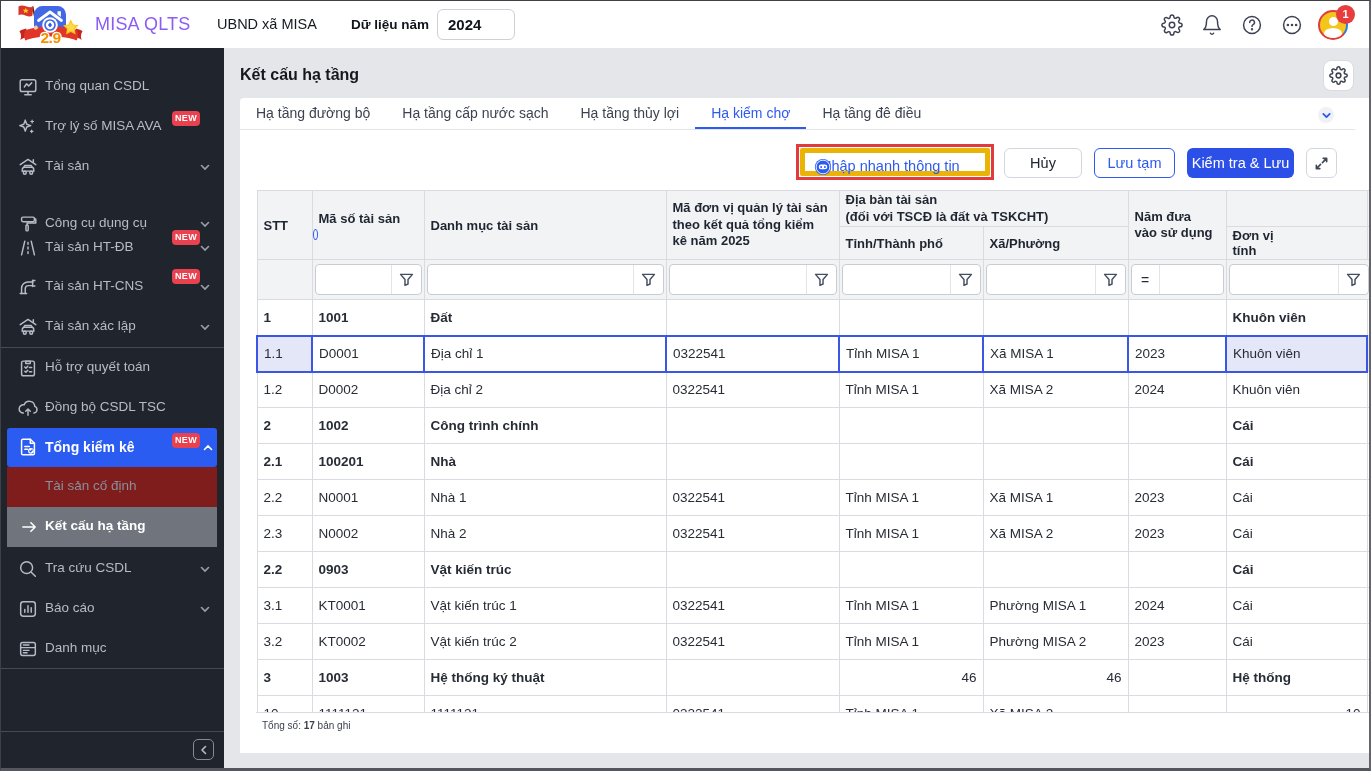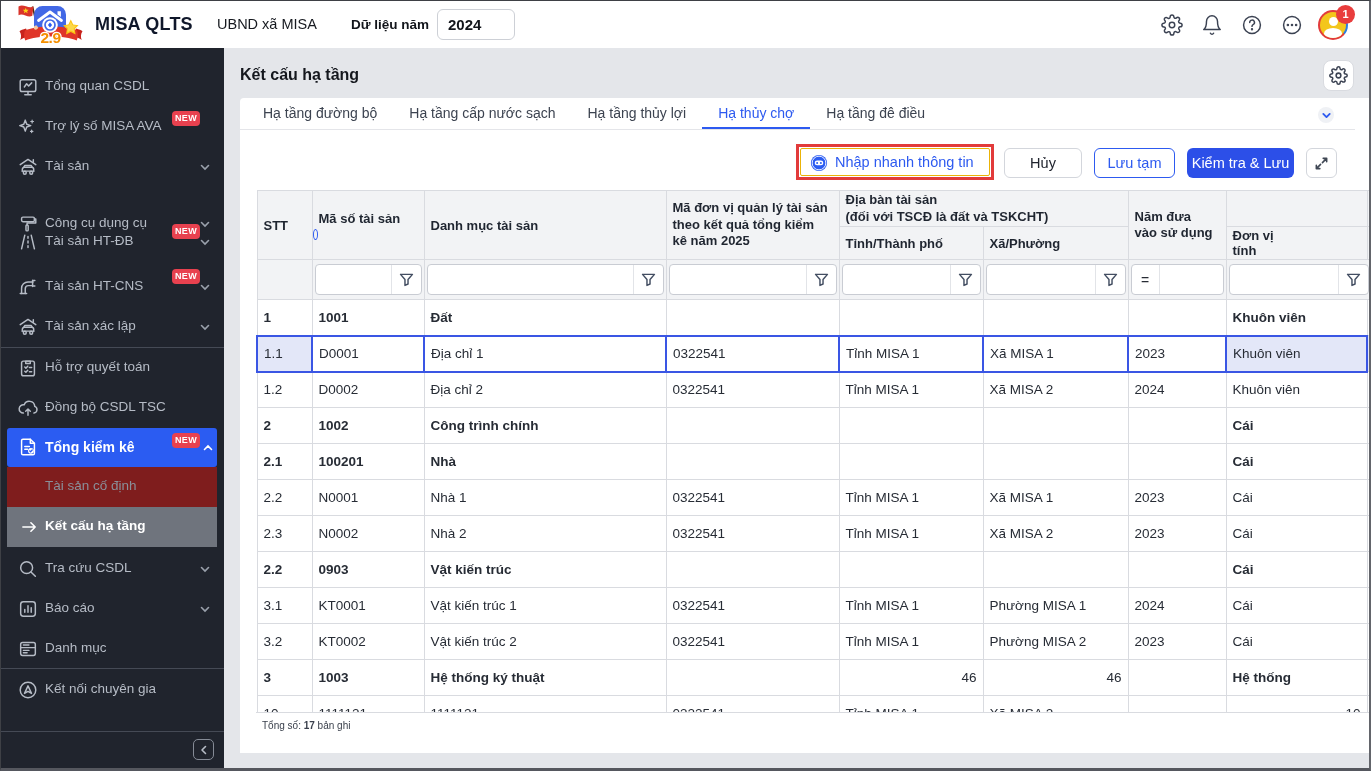--- a/index.html
+++ b/index.html
@@ -1,21 +1,21 @@
 <!DOCTYPE html>
 <html><head>
 <meta charset="utf-8">
 <style>
 *{margin:0;padding:0;box-sizing:border-box}
 html,body{width:1371px;height:771px;overflow:hidden;background:#e4e6ea;font-family:"Liberation Sans",sans-serif;position:relative}
 .winborder{position:absolute;inset:0;border-top:1px solid #3e4045;border-left:1px solid #3e4045;border-right:2px solid #63656b;border-bottom:3px solid #55575e;z-index:99;pointer-events:none}
 
 .topbar{position:absolute;left:0;top:0;width:1371px;height:48px;background:#fff;z-index:5}
 .logo{position:absolute;left:17px;top:2px}
-.brand{position:absolute;left:95px;top:14px;font-size:18px;font-weight:700;color:#0f172a;letter-spacing:.2px}
+.brand{position:absolute;left:95px;top:14px;font-size:18px;font-weight:400;color:#8b5cf6;letter-spacing:.2px}
 .unit{position:absolute;left:217px;top:16px;font-size:14.5px;color:#171a20}
 .dlabel{position:absolute;left:351px;top:17px;font-size:13.5px;font-weight:700;color:#12151b}
 .yearbox{position:absolute;left:437px;top:9px;width:78px;height:31px;border:1px solid #cdd0d6;border-radius:6px;background:#fff;font-size:15px;font-weight:700;color:#12151b;line-height:29px;padding-left:10px}
 .tbicon{position:absolute;top:14px;width:22px;height:22px;color:#3b4252}
 
 .avatar{position:absolute;left:1318px;top:10px;width:30px;height:30px;border-radius:50%;background:conic-gradient(from 20deg,#2a7de1 0 30%,#e23b3b 30% 100%);display:flex;align-items:center;justify-content:center}
 .avatar .inner{width:26px;height:26px;border-radius:50%;background:#f3c61c;position:relative;overflow:hidden}
 .avatar .head{position:absolute;left:8.5px;top:4.5px;width:9px;height:9px;border-radius:50%;background:#fff}
 .avatar .body{position:absolute;left:4px;top:16px;width:18px;height:11px;border-radius:50%;background:#fff}
 .badge1{position:absolute;left:1336px;top:5px;width:19px;height:19px;border-radius:50%;background:#e93d3d;color:#fff;font-size:11px;font-weight:700;text-align:center;line-height:19px;z-index:6}
@@ -29,28 +29,28 @@
 .sep{position:absolute;left:0;width:224px;height:1px;background:#454a55}
 .blueitem{position:absolute;left:7px;top:380px;width:210px;height:39px;background:#2b5cf2;border-radius:3px;color:#fff}
 .subitem{position:absolute;left:7px;width:210px;color:#8a8f99}
 .collapsebtn{position:absolute;left:193px;top:691px;width:21px;height:21px;border:1.5px solid #858b96;border-radius:5px;color:#b6bcc6;display:flex;align-items:center;justify-content:center}
 
 .content{position:absolute;left:224px;top:48px;width:1147px;height:720px;background:#e4e6ea}
 .ptitle{position:absolute;left:240px;top:66px;font-size:16px;font-weight:700;color:#14171d}
 .gearbtn{position:absolute;left:1323px;top:60px;width:31px;height:31px;background:#fff;border:1px solid #d9dbe0;border-radius:8px;display:flex;align-items:center;justify-content:center;color:#3b4252}
 .panel{position:absolute;left:240px;top:98px;width:1129px;height:655px;background:#fff;border-radius:4px 0 0 0}
 
-.tabbar{position:absolute;left:0;top:0;width:1115px;height:32px;border-bottom:1px solid #e4e5e9;display:flex;padding-left:7px}
+.tabbar{position:absolute;left:0;top:0;width:1115px;height:32px;border-bottom:1px solid #e4e5e9;display:flex;}
 .tab{padding:0 16px;font-size:14px;color:#3c4350;line-height:31px;white-space:nowrap}
 .tab.active{color:#2d5af0;border-bottom:2px solid #2d5af0;font-weight:400}
 .tabchev{position:absolute;left:1078px;top:9px;width:16px;height:16px;border-radius:50%;background:#eff1f5;color:#2d5af0;display:flex;align-items:center;justify-content:center}
 
 .btnrow{position:absolute;left:0;top:46px;width:1129px;height:34px}
 .redbox{position:absolute;left:556px;top:0px;width:198px;height:36px;border:3.5px solid #e23b3b}
-.qbtn{position:absolute;left:560px;top:4px;width:190px;height:28px;border:1px solid #eab308;background:#fff;border-radius:2px;color:#2d5af0;font-size:14.5px;line-height:26px;text-align:left;padding-left:34px}
+.qbtn{position:absolute;left:560px;top:4px;width:190px;height:28px;border:5px solid #eab308;background:#fff;border-radius:2px;color:#2d5af0;font-size:14.5px;line-height:26px;text-align:left;padding-left:16px}
 .btn{position:absolute;top:4px;height:30px;border-radius:6px;font-size:14.5px;text-align:center;background:#fff}
 .btn.b1{left:764px;width:78px;border:1px solid #d3d6dc;color:#20242e;line-height:28px}
 .btn.b2{left:854px;width:81px;border:1px solid #2d5af0;color:#2d5af0;line-height:28px}
 .btn.b3{left:947px;width:107px;border:0;background:#2c4fe8;color:#fff;line-height:30px}
 .btn.b4{left:1066px;width:31px;border:1px solid #d3d6dc;color:#3f4754;display:flex;align-items:center;justify-content:center}
 
 .tablewrap{position:absolute;left:16px;top:92px;width:1113px;height:523px;overflow:hidden}
 table{border-collapse:collapse;table-layout:fixed;width:1111px;font-size:13.5px;color:#272c35}
 th,td{border:1px solid #d9dbe0;overflow:hidden;white-space:nowrap}
 th{background:#f2f3f5;font-size:13px;color:#1f2530;font-weight:700;padding:0 6px;text-align:left;vertical-align:middle}
@@ -159,21 +159,21 @@
     <svg class="ic" viewBox="0 0 24 24" fill="none" stroke="currentColor" stroke-width="1.6" stroke-linecap="round" stroke-linejoin="round">
         <rect x="5" y="4.5" width="14" height="5" rx="1.5"></rect>
         <path d="M19 6.5h1.5v4.5H11v2"></path>
         <rect x="9.8" y="13" width="2.4" height="6.5" rx="1"></rect>
       </svg>
     <div class="lb">Công cụ dụng cụ</div>
     <svg class="chev" viewBox="0 0 12 12" fill="none" stroke="currentColor" stroke-width="1.6" stroke-linecap="round">
         <path d="M2.5 4.5L6 8l3.5-3.5"></path>
       </svg>
   </div>
-  <div class="sitem" style="top:174px">
+  <div class="sitem" style="top:180px">
     <svg class="ic" viewBox="0 0 24 24" fill="none" stroke="currentColor" stroke-width="1.6" stroke-linecap="round" stroke-linejoin="round">
         <path d="M8.5 4.5L5 19.5M15.5 4.5L19 19.5M12 6v2M12 11v2M12 16v2"></path>
       </svg>
     <div class="lb">Tài sản HT-ĐB</div>
     <div class="newb" style="top:2px">NEW</div>
     <svg class="chev" viewBox="0 0 12 12" fill="none" stroke="currentColor" stroke-width="1.6" stroke-linecap="round">
         <path d="M2.5 4.5L6 8l3.5-3.5"></path>
       </svg>
   </div>
   <div class="sitem" style="top:219px">
@@ -265,48 +265,41 @@
   </div>
   <div class="sitem" style="top:581px">
     <svg class="ic" viewBox="0 0 24 24" fill="none" stroke="currentColor" stroke-width="1.6" stroke-linecap="round" stroke-linejoin="round">
         <rect x="4" y="5" width="16" height="14" rx="2"></rect>
         <path d="M4 10.5h16"></path>
         <path d="M7 7.7h6M7 13.5h6M7 16.2h4"></path>
       </svg>
     <div class="lb">Danh mục</div>
   </div>
   <div class="sep" style="top:620px"></div>
-  <div class="sitem" style="top:622px">
-    <svg class="ic" viewBox="0 0 24 24" fill="none" stroke="currentColor" stroke-width="1.6" stroke-linecap="round" stroke-linejoin="round">
-        <circle cx="12" cy="12" r="8.5"></circle>
-        <path d="M12 7.5l3.8 8.2-3.8-2.2-3.8 2.2z"></path>
-      </svg>
-    <div class="lb">Kết nối chuyên gia</div>
-  </div>
   <div class="sep" style="top:683px"></div>
   <div class="collapsebtn">
     <svg width="10" height="10" viewBox="0 0 10 10" fill="none" stroke="currentColor" stroke-width="1.6" stroke-linecap="round" stroke-linejoin="round">
         <path d="M6.5 1.5L3 5l3.5 3.5"></path>
       </svg>
   </div>
 </div>
 <div class="content"></div>
 <div class="ptitle">Kết cấu hạ tầng</div>
 <div class="gearbtn">
     <svg width="19" height="19" viewBox="0 0 24 24" fill="none" stroke="currentColor" stroke-width="1.9" stroke-linecap="round" stroke-linejoin="round">
       <circle cx="12" cy="12" r="3"></circle>
       <path d="M19.4 15a1.65 1.65 0 0 0 .33 1.82l.06.06a2 2 0 0 1 0 2.83 2 2 0 0 1-2.83 0l-.06-.06a1.65 1.65 0 0 0-1.82-.33 1.65 1.65 0 0 0-1 1.51V21a2 2 0 0 1-2 2 2 2 0 0 1-2-2v-.09A1.65 1.65 0 0 0 9 19.4a1.65 1.65 0 0 0-1.82.33l-.06.06a2 2 0 0 1-2.83 0 2 2 0 0 1 0-2.83l.06-.06a1.65 1.65 0 0 0 .33-1.82 1.65 1.65 0 0 0-1.51-1H3a2 2 0 0 1-2-2 2 2 0 0 1 2-2h.09A1.65 1.65 0 0 0 4.6 9a1.65 1.65 0 0 0-.33-1.82l-.06-.06a2 2 0 0 1 0-2.83 2 2 0 0 1 2.83 0l.06.06a1.65 1.65 0 0 0 1.82.33H9a1.65 1.65 0 0 0 1-1.51V3a2 2 0 0 1 2-2 2 2 0 0 1 2 2v.09a1.65 1.65 0 0 0 1 1.51 1.65 1.65 0 0 0 1.82-.33l.06-.06a2 2 0 0 1 2.83 0 2 2 0 0 1 0 2.83l-.06.06a1.65 1.65 0 0 0-.33 1.82V9a1.65 1.65 0 0 0 1.51 1H21a2 2 0 0 1 2 2 2 2 0 0 1-2 2h-.09a1.65 1.65 0 0 0-1.51 1z"></path>
     </svg>
   </div>
 <div class="panel">
   <div class="tabbar">
     <div class="tab">Hạ tầng đường bộ</div>
     <div class="tab">Hạ tầng cấp nước sạch</div>
     <div class="tab">Hạ tầng thủy lợi</div>
-    <div class="tab active">Hạ thủy chợ</div>
+    <div class="tab active">Hạ kiểm chợ</div>
     <div class="tab">Hạ tầng đê điều</div>
   </div>
   <div class="tabchev">
       <svg width="11" height="11" viewBox="0 0 12 12" fill="none" stroke="#2d5af0" stroke-width="2" stroke-linecap="round" stroke-linejoin="round">
         <path d="M2.5 4.2L6 7.7l3.5-3.5"></path>
       </svg>
     </div>
   <div class="btnrow">
     <div class="redbox"></div>
     <div class="qbtn"><svg style="position:absolute;left:9px;top:5px" width="18" height="18" viewBox="0 0 20 20">

